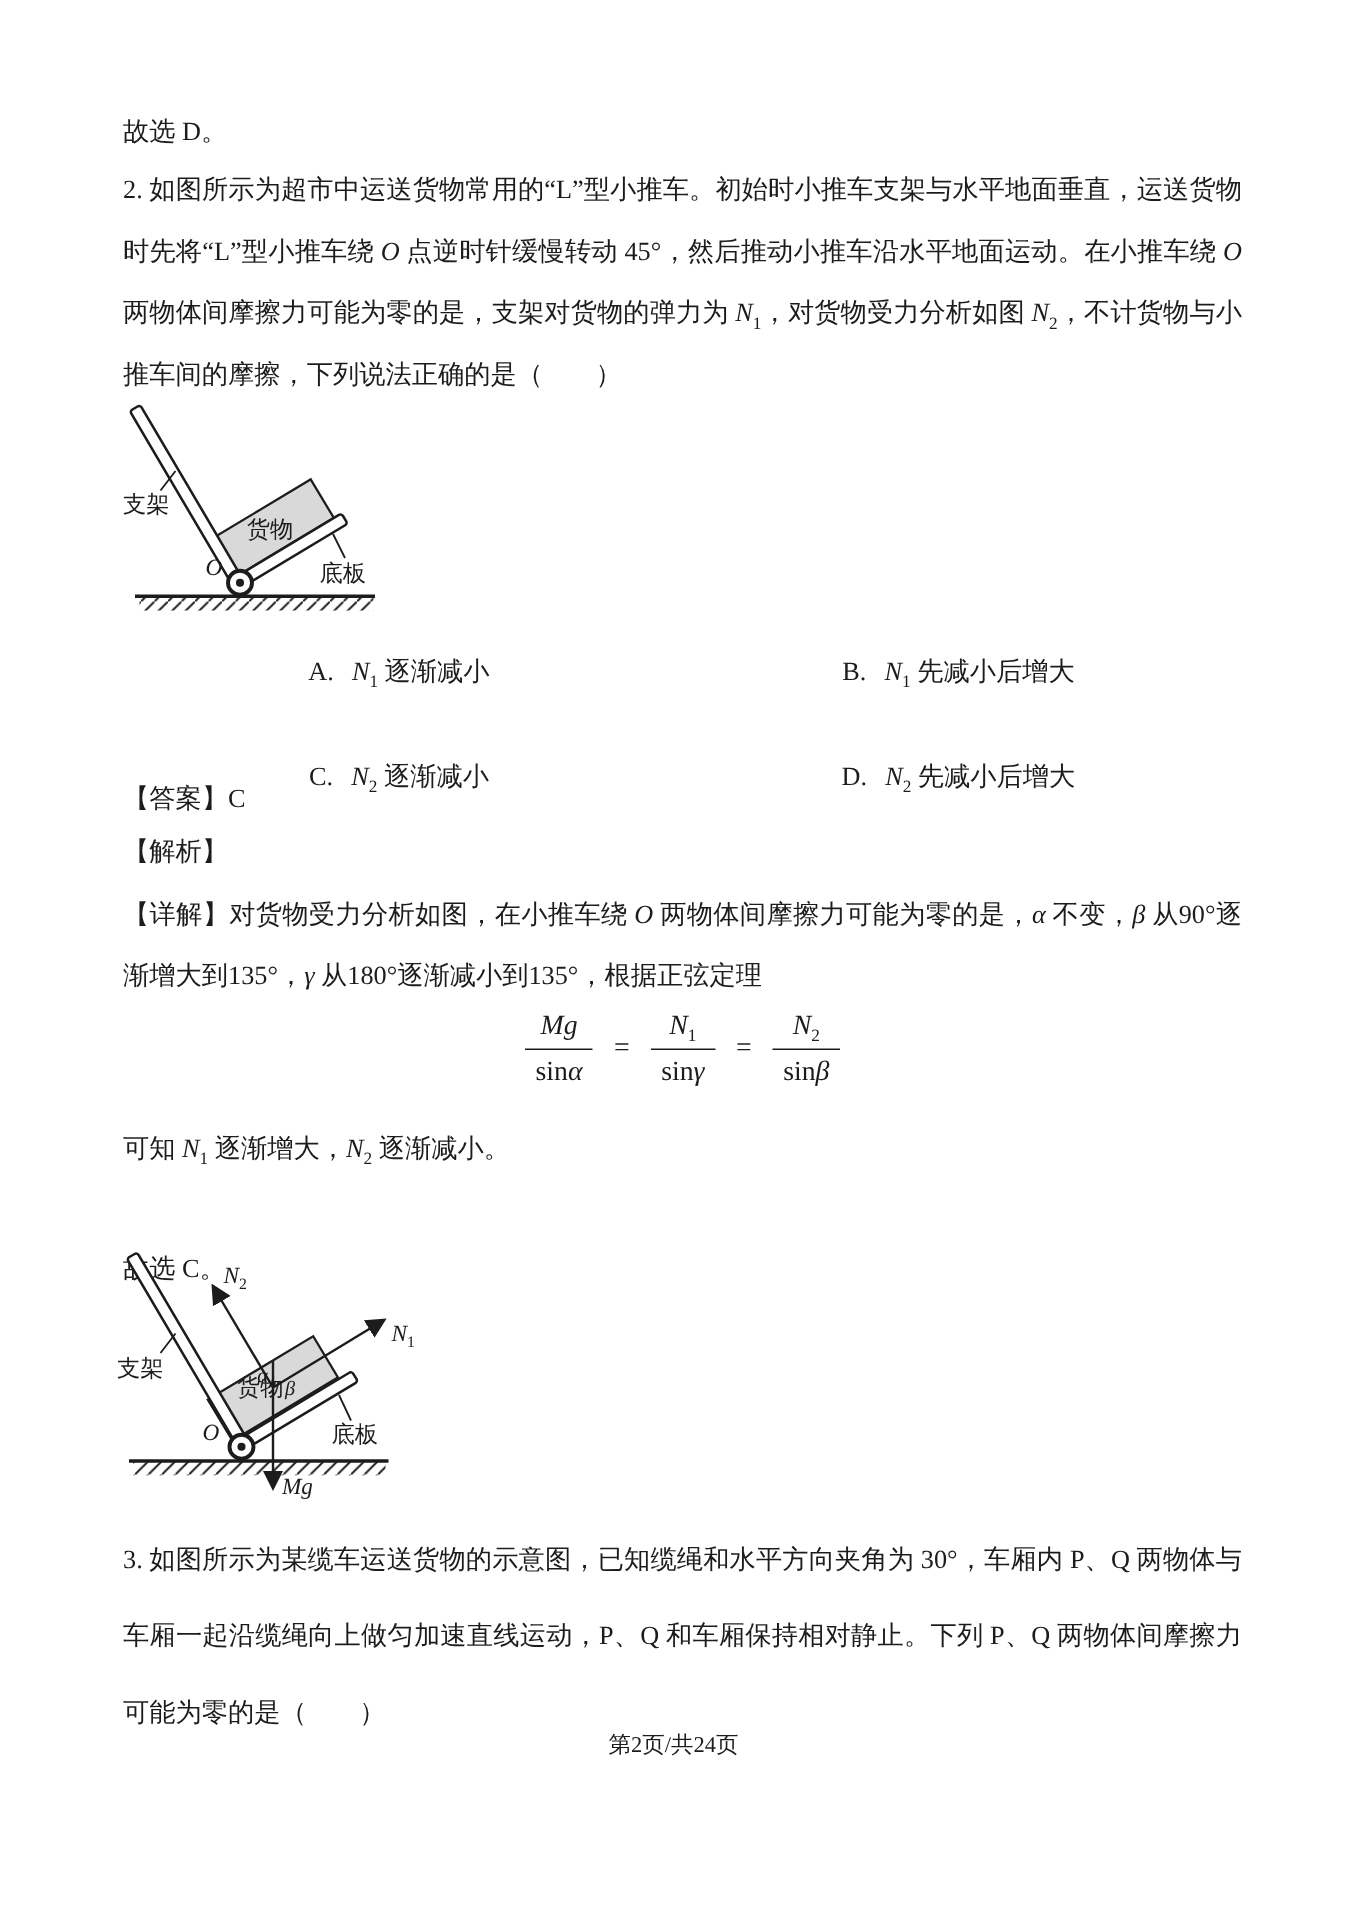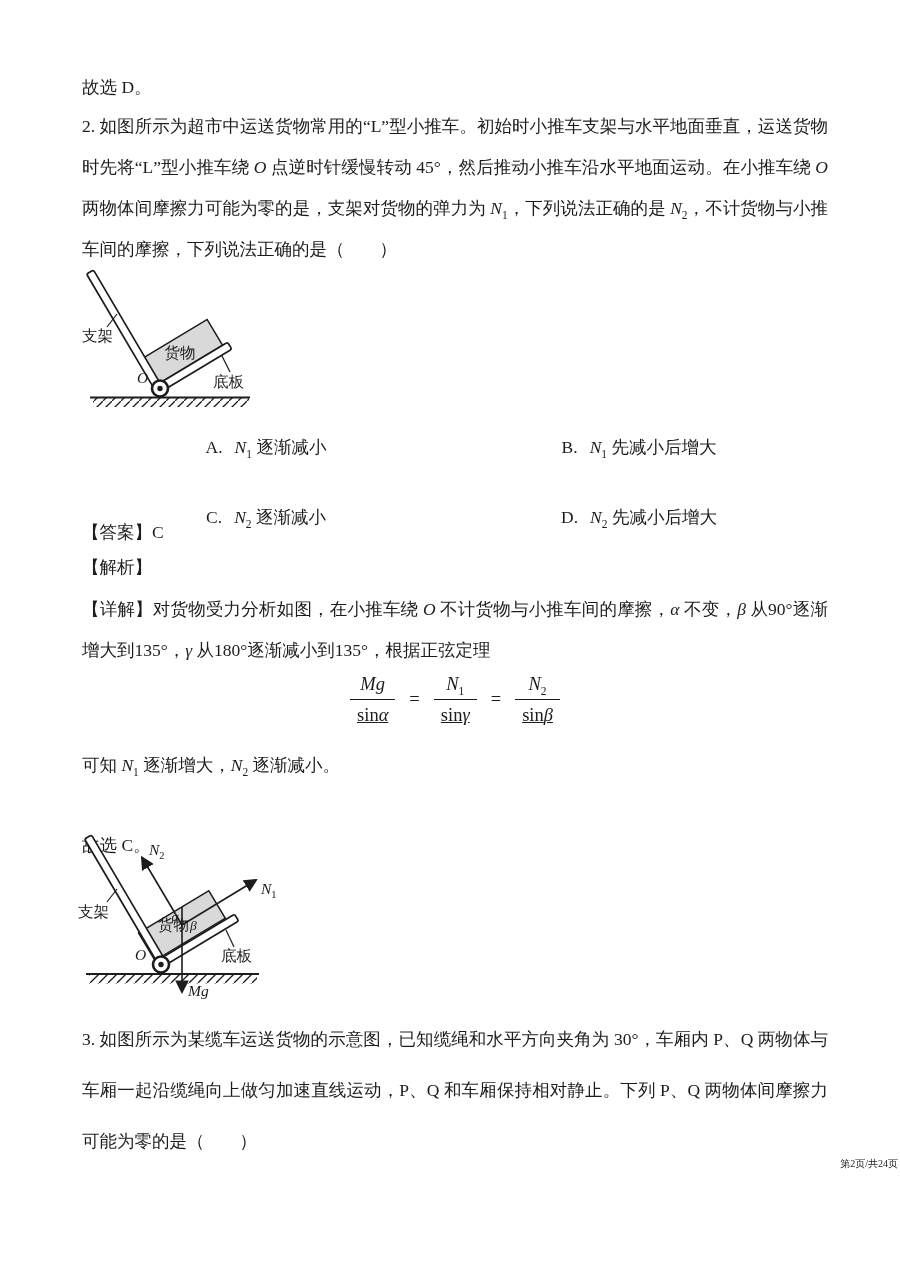--- a/index.html
+++ b/index.html
@@ -12,41 +12,41 @@
   .line{font-size:17.5px;line-height:30px;}
   .var{font-style:italic;}
   sub{font-size:11.5px;line-height:0;vertical-align:-5px;}
   .optrow{display:flex;font-size:17.5px;line-height:30px;}
   .opt{width:368px;text-align:center;}
   .opt:last-child{flex:1;}
   .optlabel{margin-right:12px;}
   .formula{display:flex;justify-content:center;align-items:center;gap:12px;font-size:18.5px;}
   .frac{display:inline-flex;flex-direction:column;align-items:stretch;text-align:center;line-height:1.3;}
   .num{border-bottom:1.5px solid #1c1c1c;padding:0 7px 3px;}
-  .den{padding:3px 7px 0;text-decoration:underline;}
+  .den{padding:3px 7px 0;}
   .eq{padding:0 2px;}
-  .footer{position:absolute;top:1153px;left:0;width:100%;text-align:right;font-size:10px;line-height:22px;}
+  .footer{position:absolute;top:1153px;left:0;width:100%;text-align:center;font-size:15px;line-height:22px;}
   .diag{position:absolute;}
   svg text{font-family:"Liberation Serif","DejaVu Serif",serif;fill:#1c1c1c;}
   .cjk{font-size:15.5px;}
   .vartxt{font-style:italic;font-size:15.5px;}
   .angletxt{font-style:italic;font-size:13.5px;}
   .svgsub{font-size:10.5px;font-style:normal;}
 </style>
 </head>
 <body>
 
 <div class="page">
 
   <div class="blk line" style="top:72px">
     <span><span>故选 D。</span></span>
   </div>
 
   <div class="blk para" style="top:106px">
-    <span><span>2. 如图所示为超市中运送货物常用的“L”型小推车。初始时小推车支架与水平地面垂直，运送货物时先将“L”型小推车绕 </span><span class="var">O</span><span> 点逆时针缓慢转动 45°，然后推动小推车沿水平地面运动。在小推车绕 </span><span class="var">O</span><span> 两物体间摩擦力可能为零的是，支架对货物的弹力为 </span><span class="var">N</span><sub>1</sub><span>，下列说法正确的是 </span><span class="var">N</span><sub>2</sub><span>，不计货物与小推车间的摩擦，下列说法正确的是（　　）</span></span>
+    <span><span>2. 如图所示为超市中运送货物常用的“L”型小推车。初始时小推车支架与水平地面垂直，运送货物时先将“L”型小推车绕 </span><span class="var">O</span><span> 点逆时针缓慢转动 45°，然后推动小推车沿水平地面运动。在小推车绕 </span><span class="var">O</span><span> 两物体间摩擦力可能为零的是，支架对货物的弹力为 </span><span class="var">N</span><sub>1</sub><span>，对货物受力分析如图 </span><span class="var">N</span><sub>2</sub><span>，不计货物与小推车间的摩擦，下列说法正确的是（　　）</span></span>
   </div>
 
   <svg class="diag" style="left:76px;top:266px" width="186" height="158" viewBox="0 0 186 158">
     <defs>
       <pattern id="hatch" width="9" height="9" patternUnits="userSpaceOnUse">
         <line x1="-1" y1="10" x2="10" y2="-1" stroke="#1c1c1c" stroke-width="1.3"></line>
       </pattern>
       <marker id="arrow" viewBox="0 0 10 10" refX="8.5" refY="5" markerWidth="8.5" markerHeight="8.5" orient="auto">
         <path d="M0,0 L10,5 L0,10 Z" fill="#1c1c1c"></path>
       </marker>
@@ -90,21 +90,21 @@
   </div>
 
   <div class="blk line" style="top:552px">
     <span>【解析】</span>
   </div>
   <div class="blk line" style="top:517px">
     <span>【答案】</span><span>C</span>
   </div>
 
   <div class="blk para" style="top:589px">
-    <span><span>【详解】对货物受力分析如图，在小推车绕 </span><span class="var">O</span><span> 不计货物与小推车间的摩擦，</span><span class="var">α</span><span> 不变，</span><span class="var">β</span><span> 从90°逐渐增大到135°，</span><span class="var">γ</span><span> 从180°逐渐减小到135°，根据正弦定理</span></span>
+    <span><span>【详解】对货物受力分析如图，在小推车绕 </span><span class="var">O</span><span> 两物体间摩擦力可能为零的是，</span><span class="var">α</span><span> 不变，</span><span class="var">β</span><span> 从90°逐渐增大到135°，</span><span class="var">γ</span><span> 从180°逐渐减小到135°，根据正弦定理</span></span>
   </div>
 
   <div class="blk formula" style="top:672px">
     <span class="frac">
       <span class="num"><span class="var">Mg</span></span>
       <span class="den"><span>sin</span><span class="var">α</span></span>
     </span>
     <span class="eq">=</span>
     <span class="frac">
       <span class="num"><span class="var">N</span><sub>1</sub></span>

